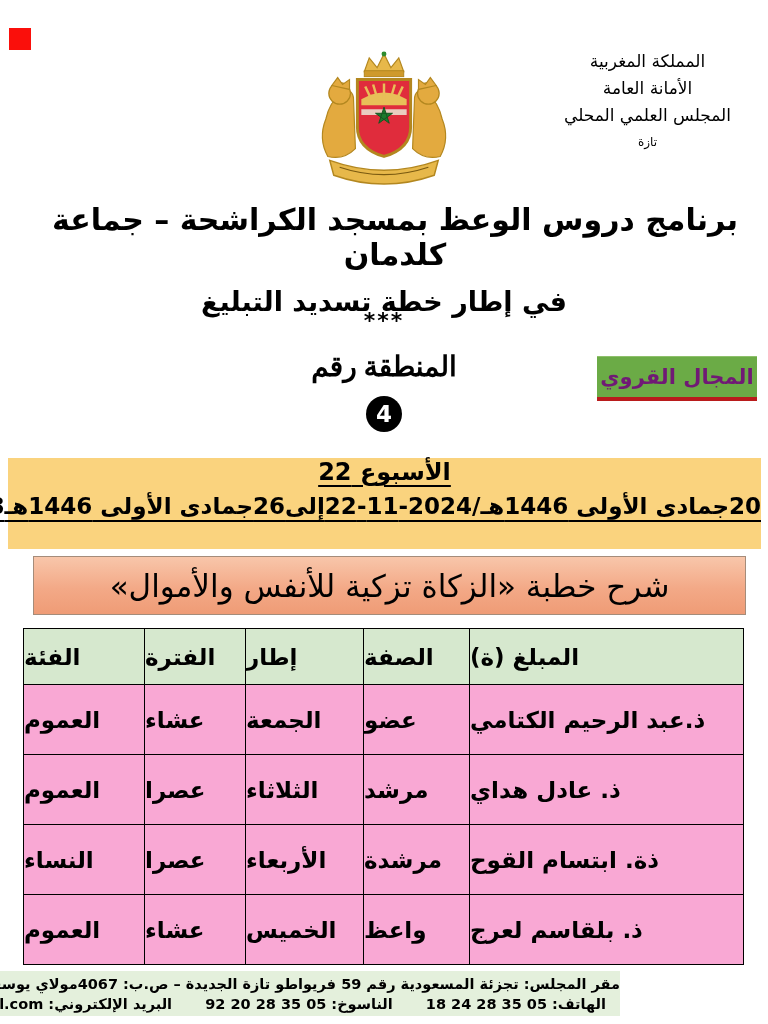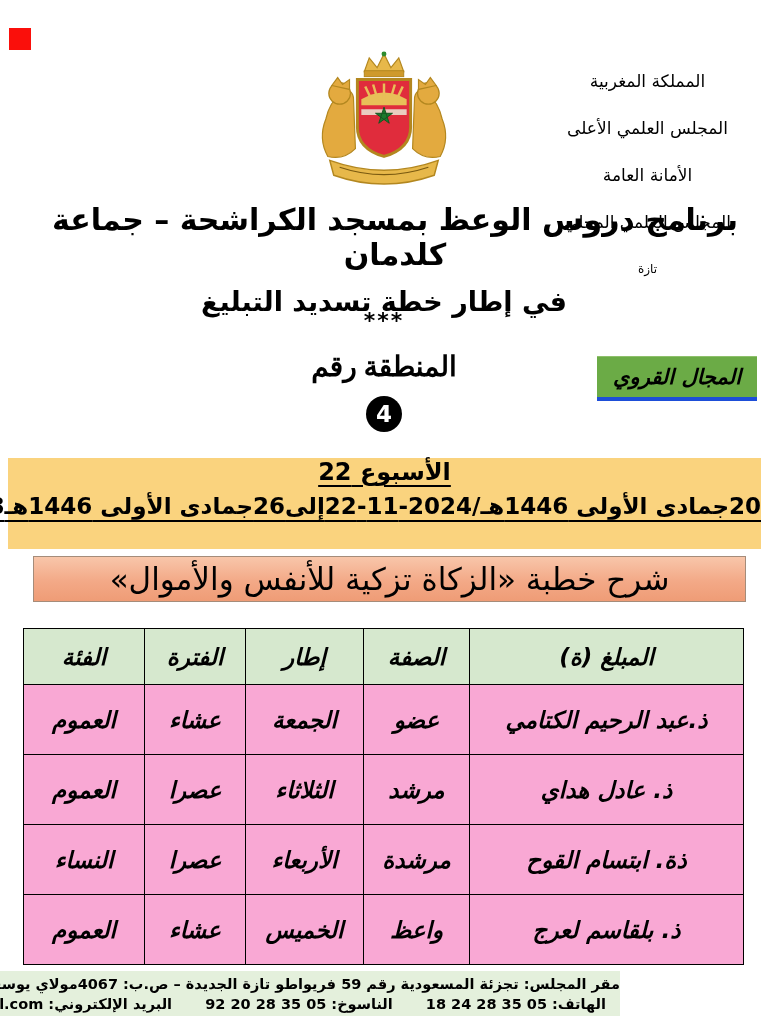--- a/index.html
+++ b/index.html
@@ -7,57 +7,57 @@
   body {
     width:768px; height:1024px; position:relative;
     font-family:"DejaVu Sans", sans-serif;
     direction:rtl; overflow:hidden; color:#000;
   }
   .red-marker { position:absolute; left:9px; top:28px; width:22px; height:22px; background:#fa0f0b; }
 
   .coat { position:absolute; left:310px; top:50px; width:148px; height:138px; }
 
   .org { position:absolute; top:48px; left:540px; width:215px; text-align:center; }
-  .org div { font-size:17px; line-height:27px; white-space:nowrap;margin-top:20px; }
+  .org div { font-size:17px; line-height:27px; white-space:nowrap; }
   .org div.small { font-size:12px; line-height:26px; }
 
   .title1 { position:absolute; top:202px; right:0; left:0; text-align:center;
             font-size:30px; font-weight:bold;margin-left:22px; }
   .title2 { position:absolute; top:266px; right:0; left:0; text-align:center;
             font-size:27px; font-weight:bold;margin-top:20px; }
   .stars  { position:absolute; top:308px; right:0; left:0; text-align:center;
             font-size:22px; font-weight:bold; letter-spacing:2px; }
   .zone-label { position:absolute; top:350px; right:0; left:0; text-align:center;
             font-size:28px; font-weight:bold;font-family:Liberation Serif, serif; }
   .zone-circle { position:absolute; top:396px; left:366px; width:36px; height:36px;
             background:#000; border-radius:50%; display:flex; align-items:center;
             justify-content:center; }
   .zone-circle span { color:#fff; font-size:23px; font-weight:bold; line-height:1; }
 
   .badge { position:absolute; top:356px; left:597px; width:160px; height:45px;
-           background:#6bab46; border-bottom:4px solid #1d4ed8; border-top:1px solid #8ec06b;
-           color:#000000; font-size:21px; font-weight:bold; text-align:center;
-           display:flex; align-items:center; justify-content:center;font-style:italic; }
+           background:#6bab46; border-bottom:4px solid #b91c1c; border-top:1px solid #8ec06b;
+           color:#701a75; font-size:21px; font-weight:bold; text-align:center;
+           display:flex; align-items:center; justify-content:center; }
 
   .week-banner { position:absolute; top:458px; left:8px; width:753px; height:91px;
            background:#fad37e; text-align:center; padding-top:0; }
   .week-title { font-size:24px; font-weight:bold; text-decoration:underline;
            text-underline-offset:5px; margin-bottom:7px; }
   .week-dates { font-size:23px; font-weight:bold; text-decoration:underline;
            text-underline-offset:6px; white-space:nowrap; }
 
-  .sermon { position:absolute; top:556px; left:33px; width:713px; height:46px;
+  .sermon { position:absolute; top:556px; left:33px; width:713px; height:59px;
            background:linear-gradient(to bottom, #f8c6aa 0%, #f3a987 55%, #ef9c76 100%);
            border:1px solid #a58c7a; text-align:center; font-size:31px;
            display:flex; align-items:center; justify-content:center; }
 
   table.sched { position:absolute; top:628px; right:24px; width:720px;
            border-collapse:collapse; table-layout:fixed; }
-  table.sched th, table.sched td { border:1.7px solid #000; text-align:center;
-           vertical-align:middle; font-weight:bold; overflow:hidden;font-style:italic; }
+  table.sched th, table.sched td { border:1.7px solid #000; text-align:left;
+           vertical-align:middle; font-weight:bold; overflow:hidden; }
   table.sched th { height:56px; background:#d6e8ce; font-size:23px; }
   table.sched td { height:70px; font-size:23px; background:#f9a8d4; }
 
   .footer { position:absolute; top:971px; left:0; width:620px; height:45px;
            background:#e4f0dc; padding-top:3px; }
   .footer .f-line { font-size:14.5px; font-weight:bold; line-height:20px; white-space:nowrap; }
   .footer .f-line2 span { margin:0 14px; }
 </style>
 </head>
 <body>
@@ -97,21 +97,20 @@
         <line x1="69" y1="52" x2="64" y2="35"></line>
       <line x1="81" y1="52" x2="86" y2="35"></line>
     </g>
     <path d="M52 60 L98 60 L98 66 L52 66 Z" fill="#eadfce" opacity="0.9"></path>
     <path d="M75 58 L80.3 74.3 L66.4 64.2 L83.6 64.2 L69.7 74.3 Z" fill="#1c7a2d" stroke="#14541f" stroke-width="1"></path>
   </g>
 </svg>
 
 <div class="org">
   <div>المملكة المغربية</div>
-  <div>المجلس العلمي الأعلى</div>
   <div>الأمانة العامة</div>
   <div>المجلس العلمي المحلي</div>
   <div class="small">تازة</div>
 </div>
 
 <div class="title1">برنامج دروس الوعظ بمسجد الكراشحة – جماعة كلدمان</div>
 <div class="title2">في إطار خطة تسديد التبليغ</div>
 <div class="stars">***</div>
 
 <div class="zone-label">المنطقة رقم</div>

